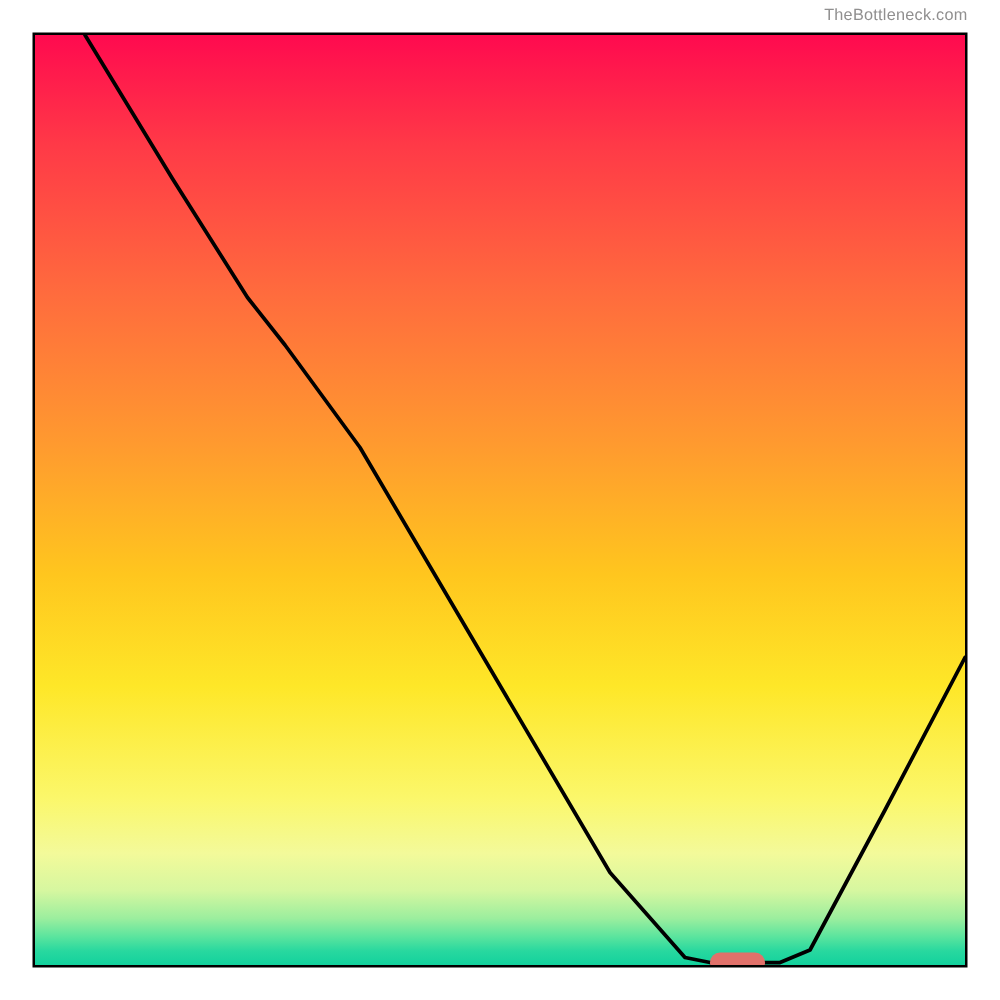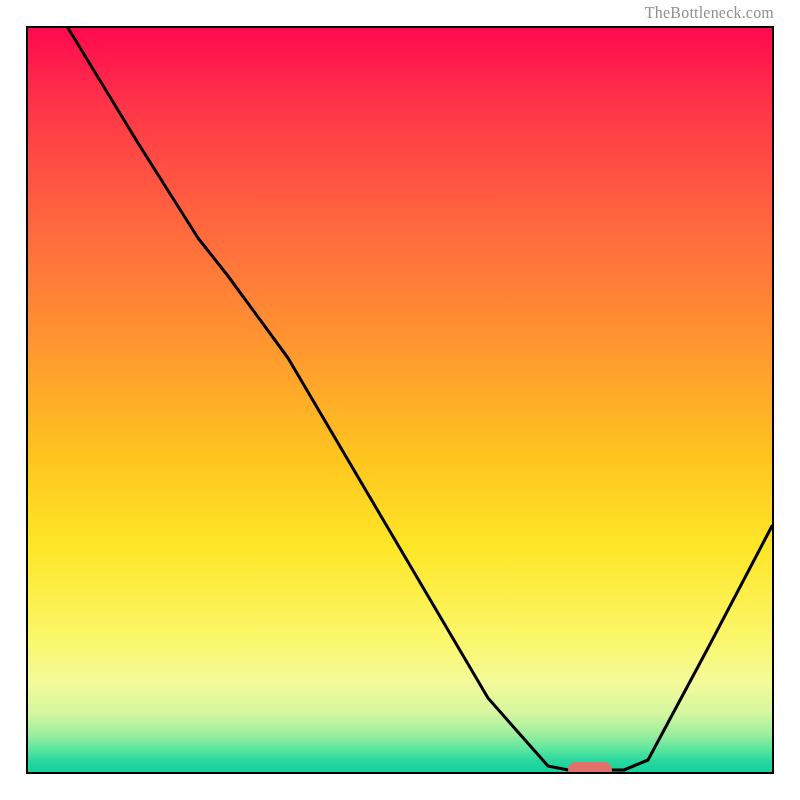--- a/index.html
+++ b/index.html
@@ -56,22 +56,22 @@
     width: 44px;
     height: 16px;
     background: #e1716a;
     border-radius: 8px;
     transform: translate(-50%, -50%);
   }
   .watermark {
     position: absolute;
     top: 4px;
     right: 26px;
-    font-family: Liberation Serif, serif;
-    font-size: 16px;
+    font-family: Liberation Sans, sans-serif;
+    font-size: 13px;
     color: #908f8f;
     letter-spacing: 0.2px;
   }
 </style>
 </head>
 <body>
 
 <div class="watermark">TheBottleneck.com</div>
 
 <div class="outer-frame">

